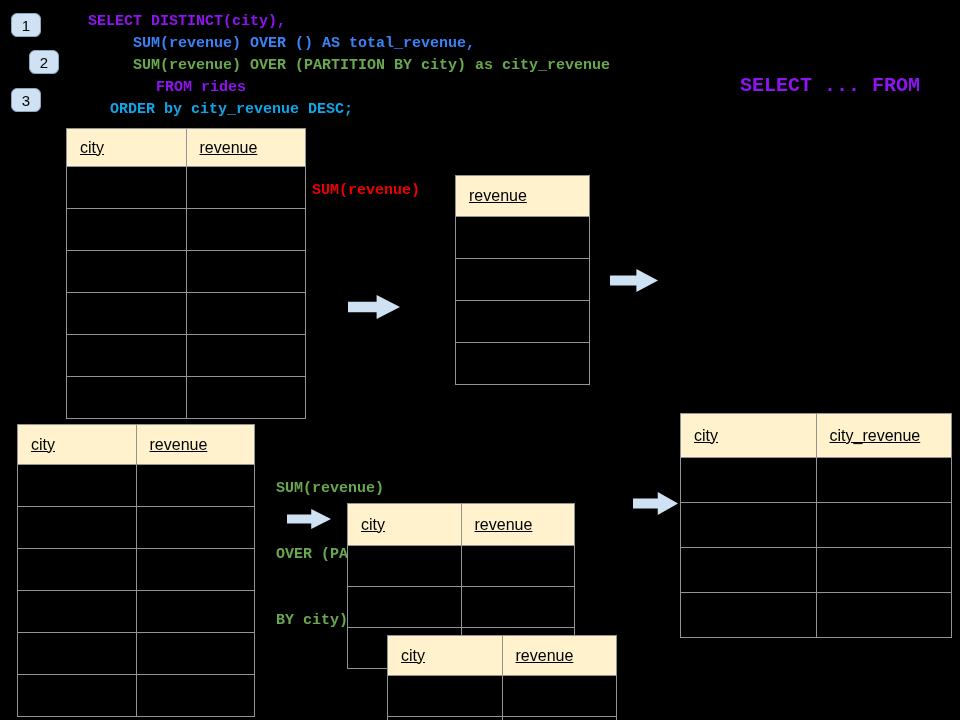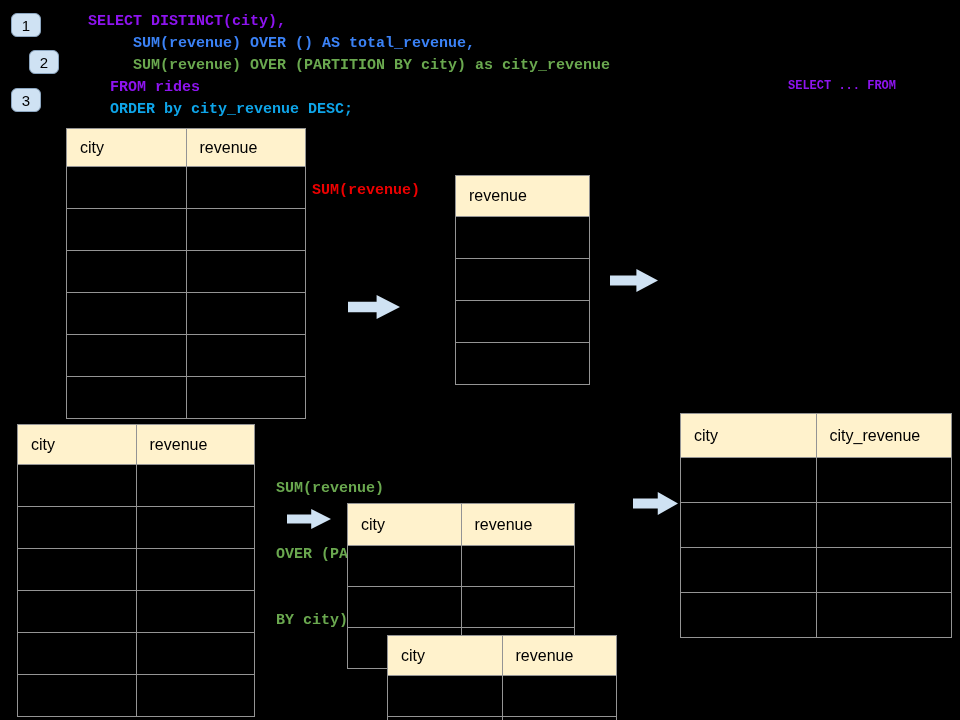--- a/index.html
+++ b/index.html
@@ -17,27 +17,27 @@
 
   
   .code{position:absolute;font-family:"Liberation Mono","DejaVu Sans Mono",monospace;
         font-weight:bold;white-space:pre;line-height:22px;font-size:15px;}
   #sql0{left:88px;top:11px}
   #sql1{left:133px;top:33px}
   #sql2{left:133px;top:55px}
   #sql3{left:110px;top:77px}
   #sql4{left:110px;top:99px}
 
-  #note{left:788px;top:36px;font-size:12px;line-height:20px;}
+  #note{left:740px;top:36px;font-size:20px;line-height:20px;}
 
   #label-total{left:312px;top:136px;}
   #label-partition{left:276px;top:434px;}
 
   
-  table{position:absolute;border-collapse:collapse;table-layout:fixed;background:#ec4899;}
+  table{position:absolute;border-collapse:collapse;table-layout:fixed;background:#ec4899;text-decoration:underline;}
   th{background:#FFF2CC;color:#000;font-family:"Liberation Sans",sans-serif;
      font-size:16px;font-weight:400;text-align:left;padding:0 0 0 13px;
      border:1px solid #949494;box-sizing:border-box;}
   td{border:1px solid #949494;background:#000;padding:0;}
 
   #t-rides-top{left:66px;top:128px;width:240px}
   #t-rides-top th{height:38px} #t-rides-top td{height:41px}
 
   #t-total{left:455px;top:175px;width:135px}
   #t-total th{height:41px} #t-total td{height:41px}
@@ -67,21 +67,21 @@
 
 <div class="slide">
 
   <div class="badge" id="badge1" style="background: rgb(207, 226, 243);">1</div>
   <div class="badge" id="badge2" style="background: rgb(207, 226, 243);">2</div>
   <div class="badge" id="badge3" style="background: rgb(207, 226, 243);">3</div>
 
   <div class="code" id="sql0" style="color: rgb(142, 20, 240);">SELECT DISTINCT(city),</div>
   <div class="code" id="sql1" style="color: #3b82f6;">SUM(revenue) OVER () AS total_revenue,</div>
   <div class="code" id="sql2" style="color: rgb(106, 168, 79); font-family: Liberation Mono, monospace;">SUM(revenue) OVER (PARTITION BY city) as city_revenue</div>
-  <div class="code" id="sql3" style="color: rgb(142, 20, 240);">FROM rides</div>
+  <div class="code" id="sql3" style="color: rgb(142, 20, 240); margin-left: 46px;">FROM rides</div>
   <div class="code" id="sql4" style="color: #0ea5e9;">ORDER by city_revenue DESC;</div>
 
   <div class="code" id="note" style="color: rgb(142, 20, 240);">
     <div>SELECT ... FROM</div>
   </div>
 
   <div class="code" id="label-total" style="color: rgb(238, 0, 0);">
     <div>SUM(revenue)</div>
   </div>
 

